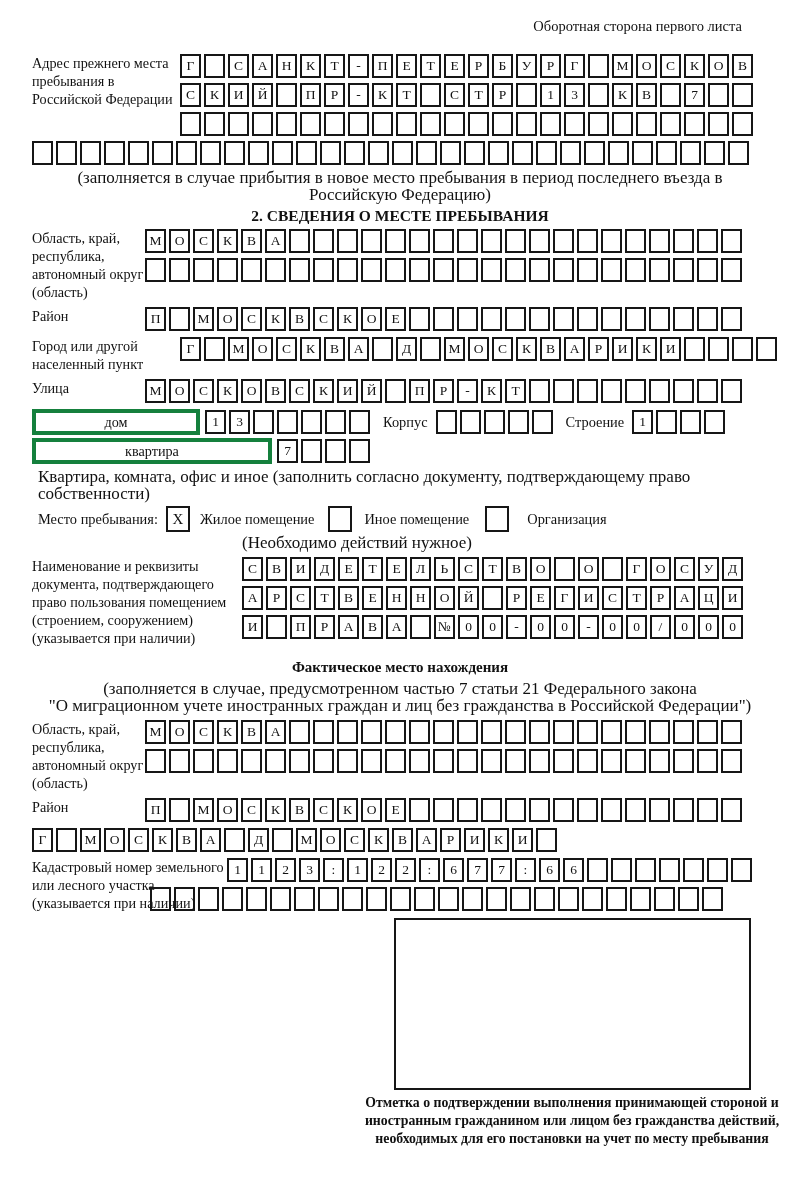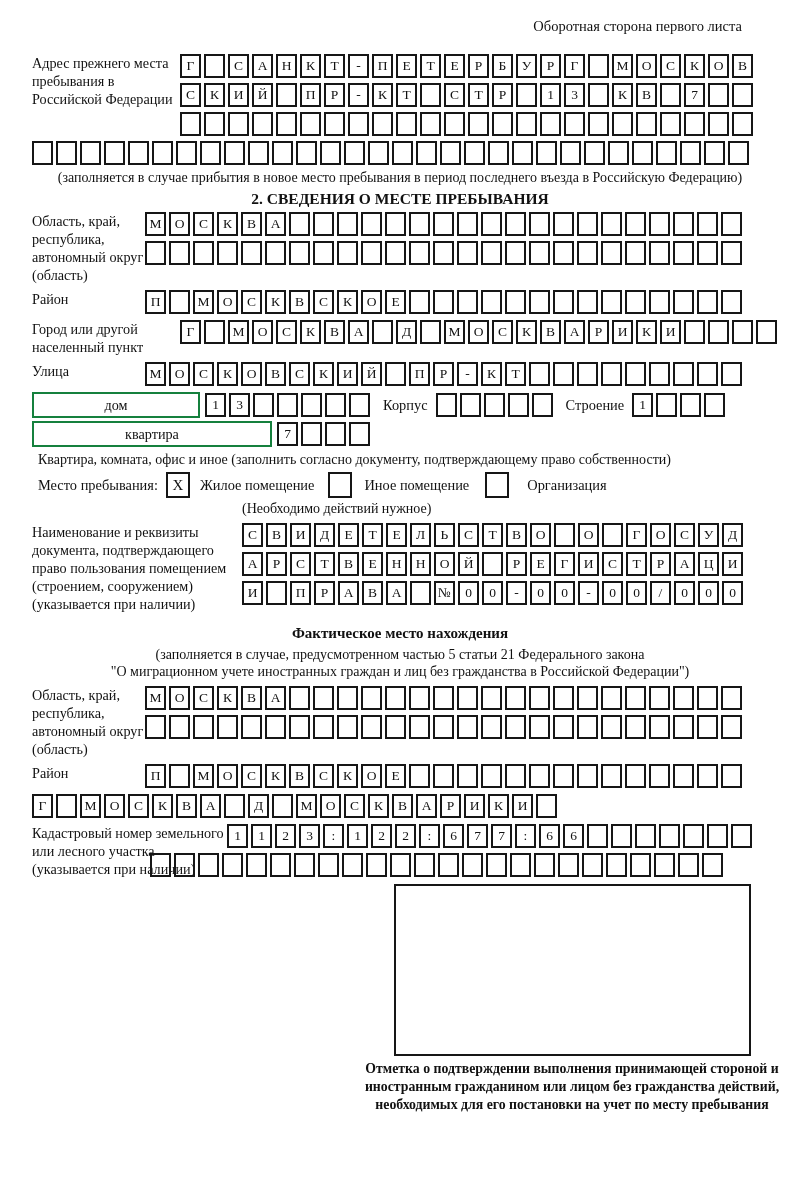--- a/index.html
+++ b/index.html
@@ -13,26 +13,26 @@
   .frow { display:flex; align-items:flex-start; }
   .label { font-size:14.2px; line-height:18px; flex:none; }
   .w113 { width:113px; } .w148 { width:148px; } .w195 { width:195px; } .w210 { width:210px; }
   .cellrows { display:flex; flex-direction:column; gap:5px; }
   .cellrow { display:flex; gap:3px; flex-wrap:nowrap; }
   .cell {
     width:21px; height:24px; border:2px solid #161616; flex:none;
     display:flex; align-items:center; justify-content:center;
     font-size:13.5px; line-height:1;
   }
-  .note { font-size:14px; line-height:17px; }
+  .note { font-size:17px; line-height:17px; }
   .center { text-align:center; }
   .h2 { font-weight:bold; font-size:15.5px; text-align:center; }
   .h3 { font-weight:bold; font-size:15px; text-align:center; }
   .widebox {
-    border:2px solid #15803d; height:26px; flex:none;
+    border:4px solid #15803d; height:26px; flex:none;
     display:flex; align-items:center; justify-content:center; font-size:14.2px;
   }
   .checkbox {
     width:24px; height:26px; border:2px solid #161616; flex:none;
     display:flex; align-items:center; justify-content:center; font-size:15px;
   }
   .inline-label { font-size:14.4px; line-height:26px; }
   .mt2{margin-top:2px}.mt3{margin-top:3px}.mt4{margin-top:4px}.mt5{margin-top:5px}
   .mt6{margin-top:6px}.mt10{margin-top:10px}.mt16{margin-top:16px}
   .doc-block { height:92px; }
@@ -439,21 +439,21 @@
           <span class="cell">0</span>
           <span class="cell">/</span>
           <span class="cell">0</span>
           <span class="cell">0</span>
           <span class="cell">0</span>
         </div>
     </div>
   </div>
 
   <div class="h3 mt10">Фактическое место нахождения</div>
-  <div class="note center mt4">(заполняется в случае, предусмотренном частью 5 статьи 21 Федерального закона</div>
+  <div class="note center mt4">(заполняется в случае, предусмотренном частью 7 статьи 21 Федерального закона</div>
   <div class="note center">"О миграционном учете иностранных граждан и лиц без гражданства в Российской Федерации")</div>
 
   <div class="frow mt6">
     <div class="label w113">Область, край, республика, автономный округ (область)</div>
     <div class="cellrows">
       <div class="cellrow">
           <span class="cell">М</span>
           <span class="cell">О</span>
           <span class="cell">С</span>
           <span class="cell">К</span>

